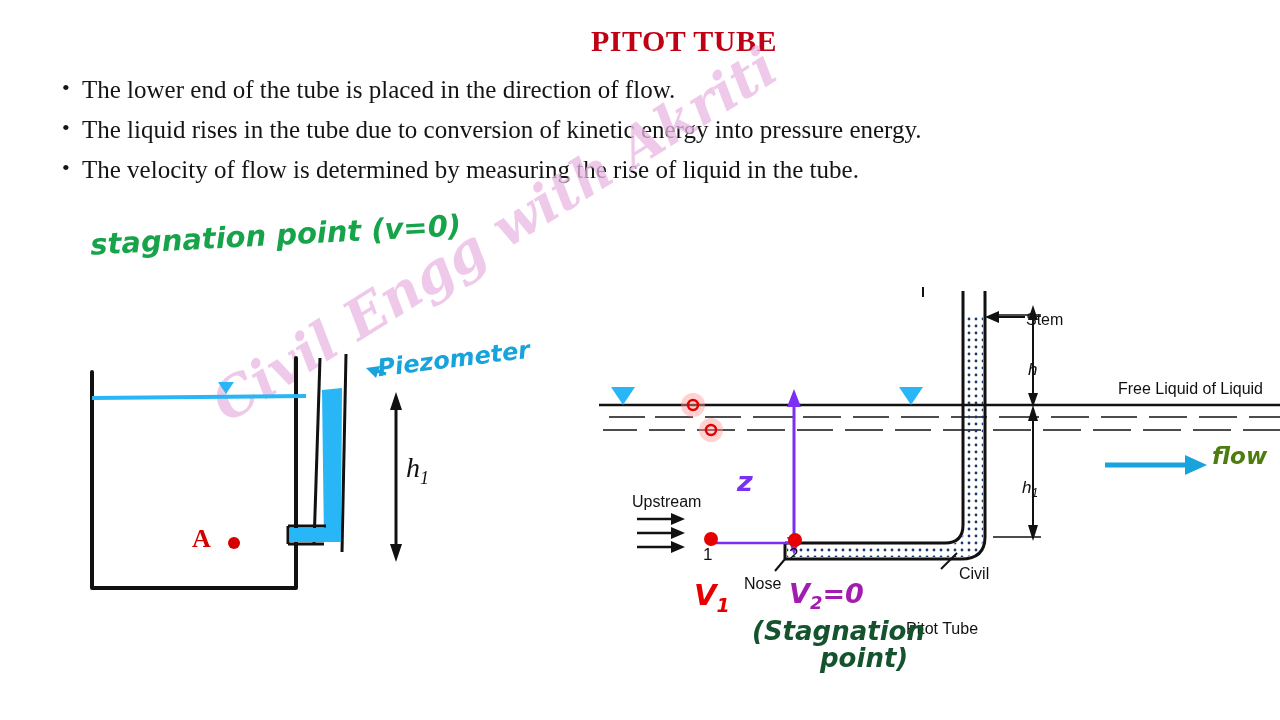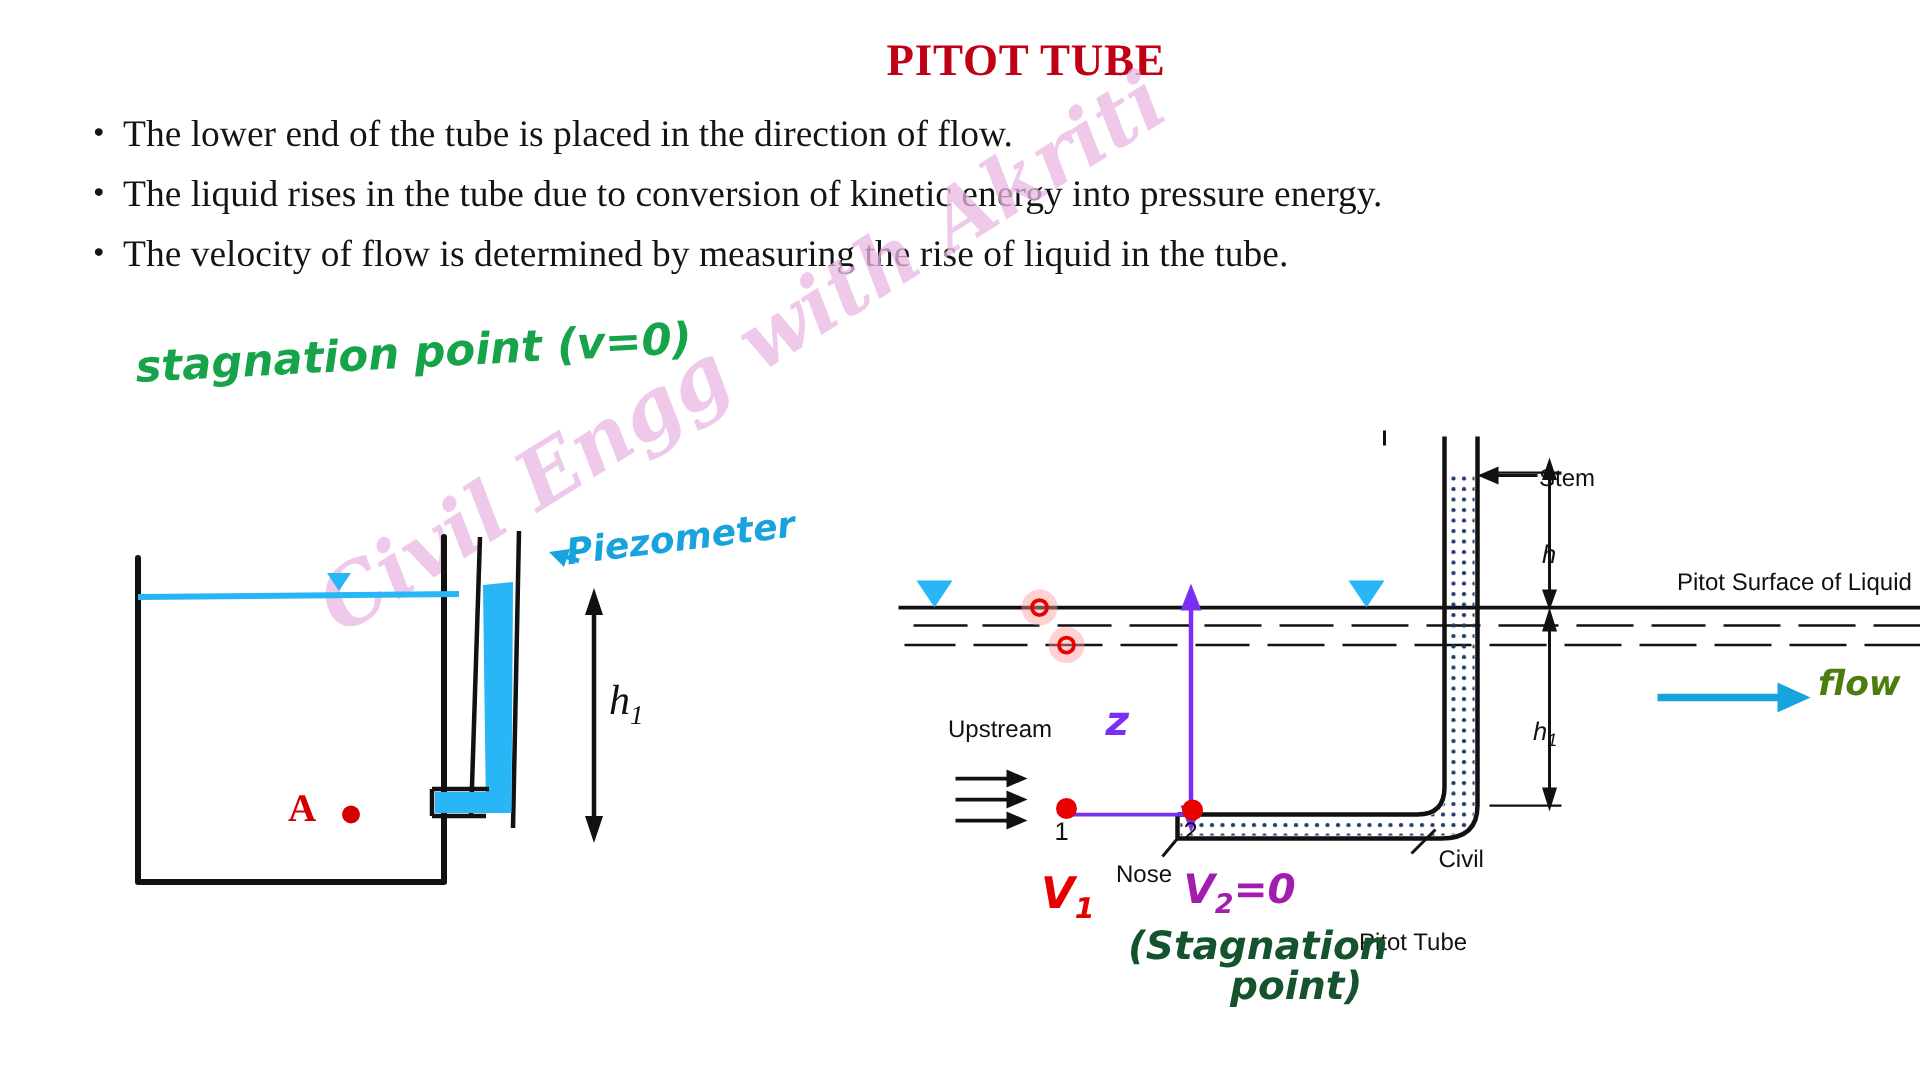--- a/index.html
+++ b/index.html
@@ -140,21 +140,21 @@
     position: absolute;
     font-family: "Liberation Sans", sans-serif;
     font-size: 16px;
     color: #111111;
     white-space: nowrap;
   }
   .lbl-freesurface { left: 1074px; top: 380px; }
   .lbl-stem { left: 982px; top: 311px; text-align: center; }
   .lbl-h { left: 984px; top: 360px; font-style: italic; font-size: 17px;}
   .lbl-h1r { left: 978px; top: 478px; font-style: italic; font-size: 17px; }
-  .lbl-upstream { left: 588px; top: 478px; }
+  .lbl-upstream { left: 588px; top: 493px; }
   .lbl-body { left: 915px; top: 565px; }
   .lbl-nose { left: 700px; top: 575px; }
   .lbl-pitottube { left: 862px; top: 620px; }
   .lbl-one { left: 659px; top: 545px; font-size: 17px;}
   .lbl-two { left: 745px; top: 545px; font-size: 17px;}
   .lbl-z { position:absolute; left: 693px; top: 466px; color: #7b2ff2; font-size: 27px; }
   .lbl-v1 { position:absolute; left: 650px; top: 578px; color: #e60000; font-size: 29px; }
   .lbl-v1 sub { font-size: 19px; }
   .lbl-v2 { position:absolute; left: 745px; top: 578px; color: #a21caf; font-size: 27px; }
   .lbl-v2 sub { font-size: 18px; }
@@ -325,21 +325,21 @@
 
     <line x1="186" y1="296" x2="196" y2="284" stroke="#111" stroke-width="2"></line>
 
     <line x1="516" y1="190" x2="600" y2="190" stroke="#18a3dc" stroke-width="5"></line>
     <polygon points="618,190 596,180 596,200" fill="#18a3dc"></polygon>
   </svg>
 
   <div class="rlabel lbl-stem">Stem</div>
   <div class="rlabel lbl-h">h</div>
   <div class="rlabel lbl-h1r"><span>h</span><sub style="font-size:12px">1</sub></div>
-  <div class="rlabel lbl-freesurface">Pitot Surface of Liquid</div>
+  <div class="rlabel lbl-freesurface">Free Liquid of Liquid</div>
   <div class="rlabel lbl-upstream">Upstream</div>
   <div class="rlabel lbl-nose">Nose</div>
   <div class="rlabel lbl-body">Civil</div>
   <div class="rlabel lbl-pitottube">Pitot Tube</div>
   <div class="rlabel lbl-one">1</div>
   <div class="rlabel lbl-two">2</div>
 
   <div class="lbl-z hand">z</div>
   <div class="lbl-v1 hand"><span>V</span><sub>1</sub></div>
   <div class="lbl-v2 hand"><span>V</span><sub>2</sub><span>=0</span></div>

